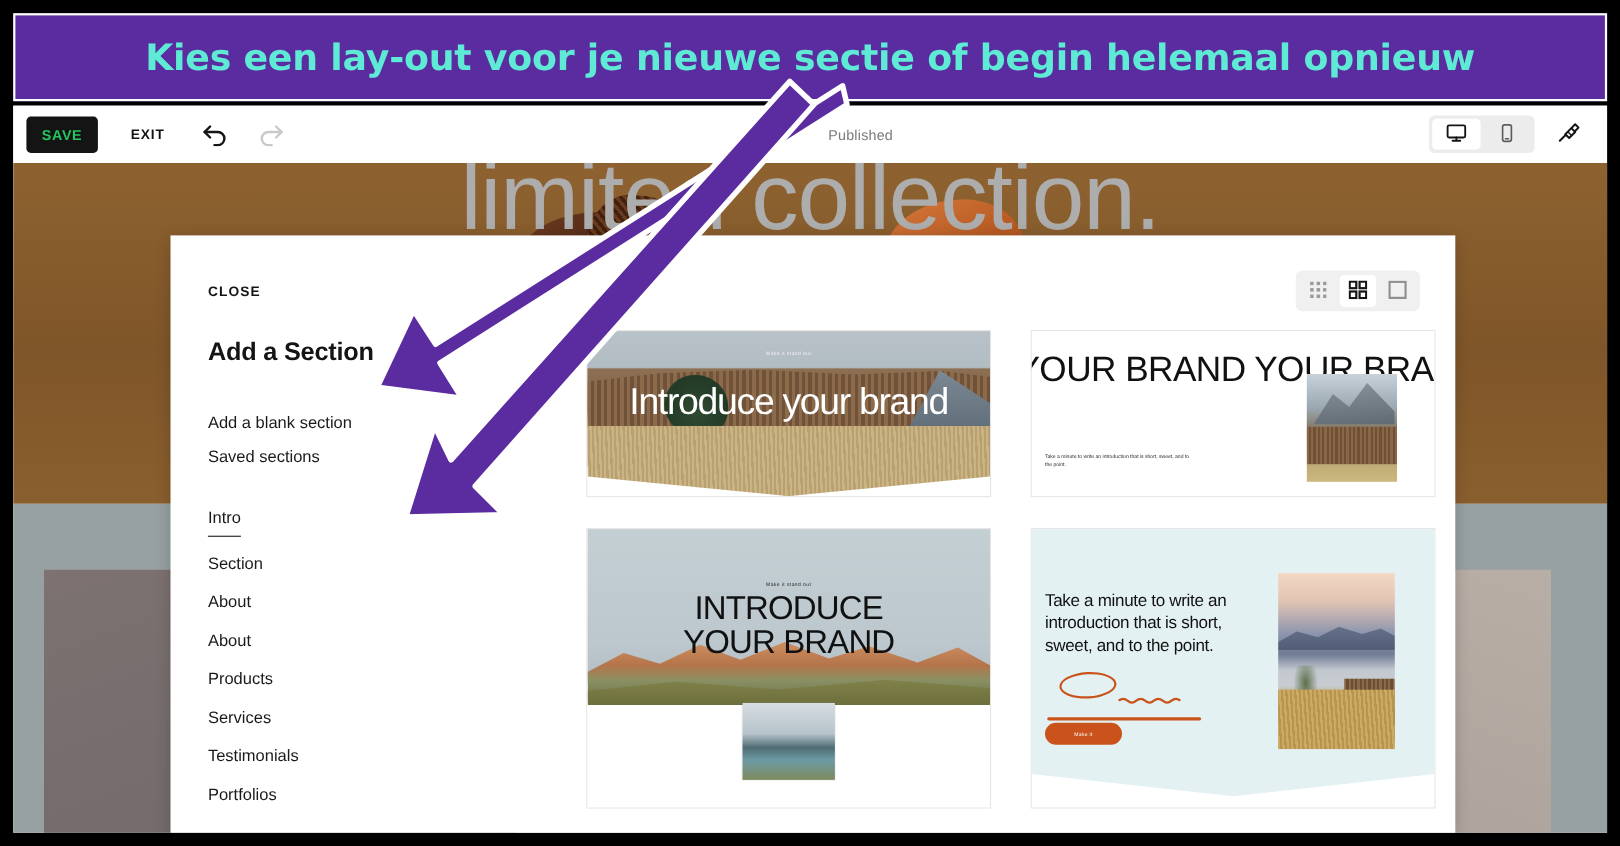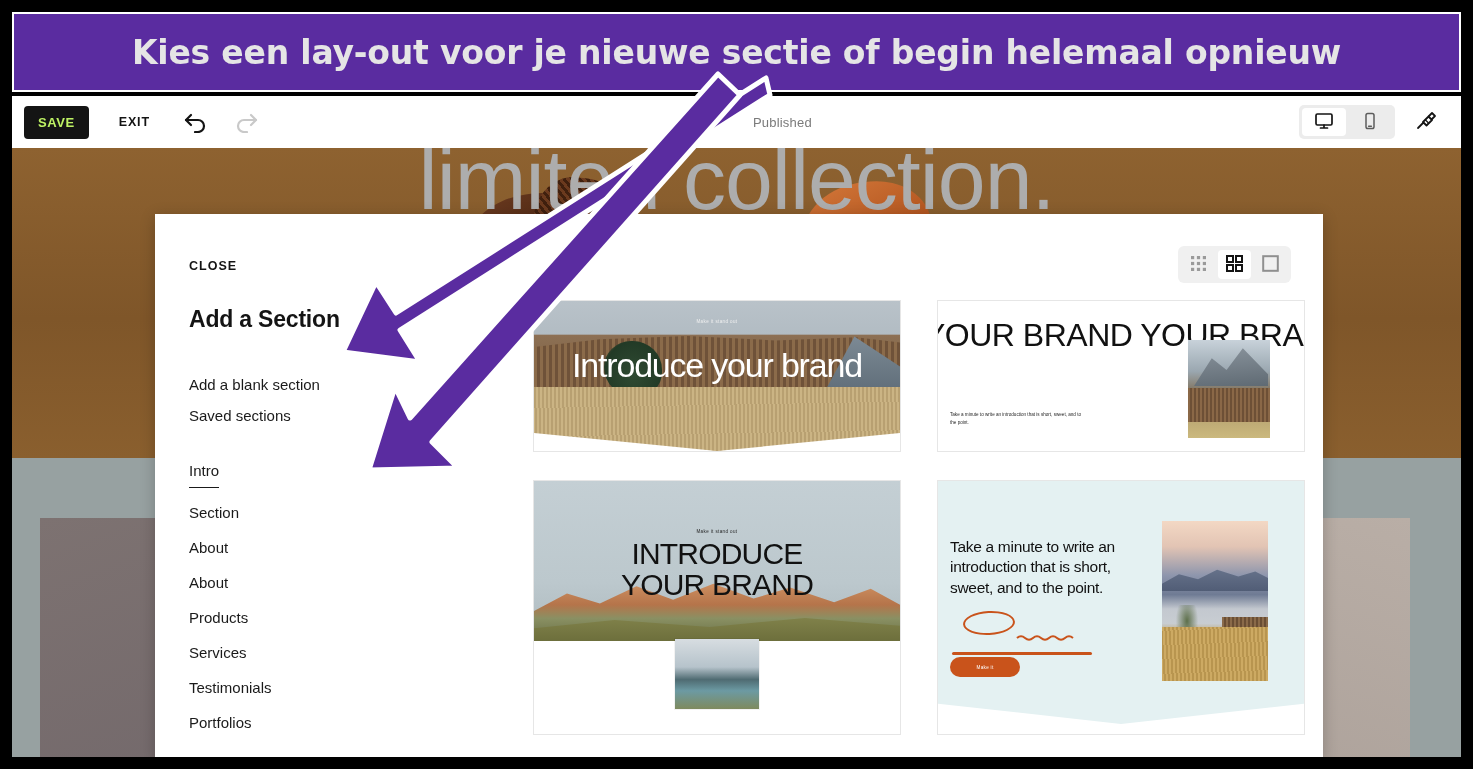--- a/index.html
+++ b/index.html
@@ -27,21 +27,21 @@
     left: 12px; top: 12px;
     width: 1449px; height: 80px;
     background: #5a2ca0;
     border: 2px solid #ffffff;
     display: flex;
     align-items: center;
     justify-content: center;
     z-index: 60;
   }
   #banner-text {
-    color: #e5e5e5;
+    color: #5eead4;
     font-size: 33px;
     font-weight: 700;
     letter-spacing: -0.2px;
     white-space: nowrap;
     font-family: "DejaVu Sans", sans-serif;
   }
 
   
   #app {
     position: absolute;
@@ -62,21 +62,21 @@
     z-index: 20;
   }
   #toolbar-left {
     display: flex;
     align-items: center;
     padding-left: 12px;
     gap: 4px;
   }
   #save-btn {
     background: #141414;
-    color: #bef264;
+    color: #22c55e;
     border: none;
     border-radius: 4px;
     font-size: 13px;
     font-weight: 700;
     letter-spacing: 0.6px;
     padding: 9px 14px;
     cursor: pointer;
     font-family: "Liberation Sans", sans-serif;
   }
   #exit-btn {

